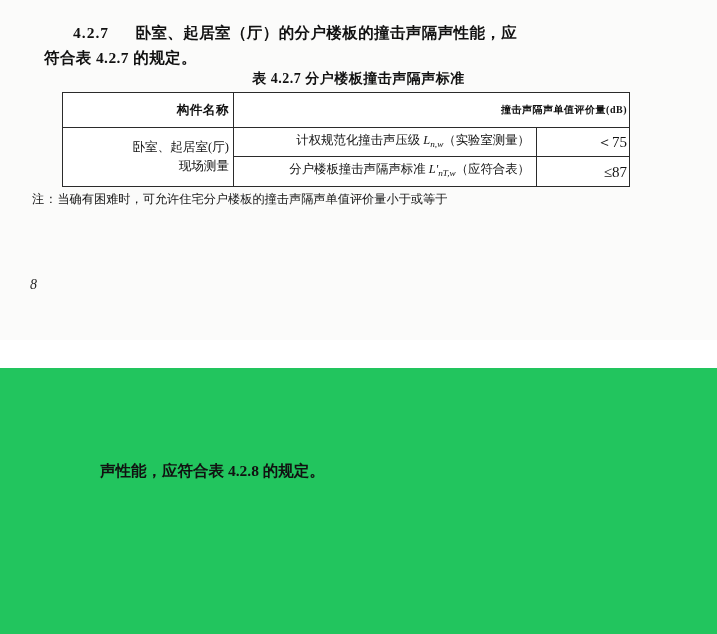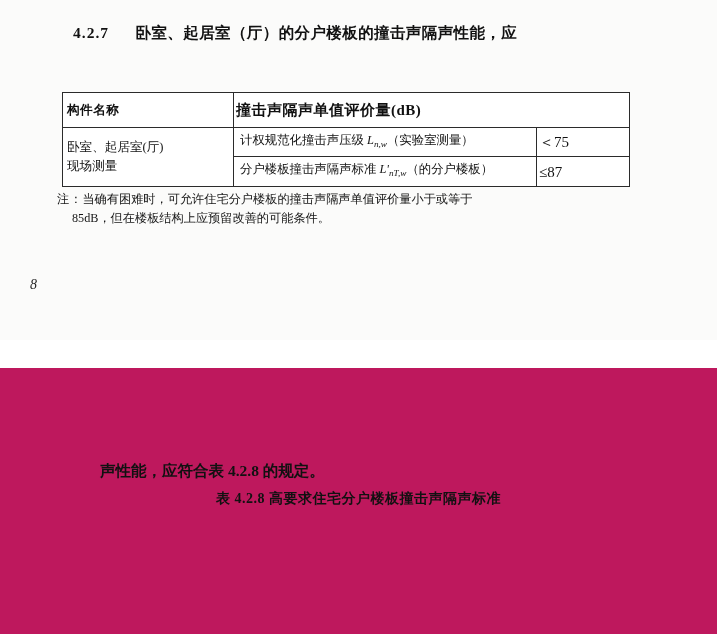--- a/index.html
+++ b/index.html
@@ -34,21 +34,21 @@
     left: 0; top: 340px;
     width: 717px;
     height: 28px;
     background: #ffffff;
   }
   .page-bottom {
     position: absolute;
     left: 0; top: 368px;
     width: 717px;
     height: 266px;
-    background: #be185d;
+    background: #22c55e;
   }
 
   
   .clause {
     position: absolute;
     font-size: 15.5px;
     line-height: 29px;
     font-weight: bold;
     letter-spacing: 0.4px;
     color: #111;
@@ -93,28 +93,28 @@
   
   table.doc-table {
     position: absolute;
     border-collapse: collapse;
     background: #fff;
   }
   table.doc-table td {
     border: 1px solid #2b2b2b;
     font-size: 13px;
     color: #111;
-    text-align: left;
+    text-align: right;
     vertical-align: middle;
     padding: 4px 2px;
     line-height: 18px;
   }
   table.doc-table td.hdr {
     font-weight: bold;
-    font-size: 15px;
+    font-size: 10px;
     letter-spacing: 0.5px;
     height: 26px;
   }
   table.doc-table td.namecell {
     width: 162px;
     font-size: 12.6px;
     line-height: 19px;
     padding: 3px 4px;
   }
   table.doc-table td.desc {
@@ -138,60 +138,60 @@
 
 <div class="page">
 
   <div class="page-top">
 
     <div class="clause" style="left:62px; top:18px; width:600px;margin-left:11px;">
       <span class="num">4.2.7</span>
       <span style="display:inline-block;width:18px;"></span>
       <span class="body">卧室、起居室（厅）的分户楼板的撞击声隔声性能，应</span>
     </div>
+    <div class="clause" style="left:44px; top:43px; width:600px;">
+      <span class="body">符合表 4.2.7 的规定。</span>
+    </div>
 
+    <div class="table-caption" style="left:0; top:70px;">表 4.2.7   分户楼板撞击声隔声标准</div>
 
     <table class="doc-table" id="table-427">
       <tbody>
           <tr>
         <td class="hdr namecell">构件名称</td>
         <td class="hdr" colspan="2">撞击声隔声单值评价量(dB)</td>
       </tr>
       <tr>
         <td class="namecell" rowspan="2">
           <div>卧室、起居室(厅)</div>
           <div>现场测量</div>
         </td>
         <td class="desc">
           <span>计权规范化撞击声压级 </span><span class="ital">L</span><span class="sub ital">n,w</span><span>（实验室测量）</span>
         </td>
         <td class="val">＜75</td>
       </tr>
       <tr>
         <td class="desc">
-          <span>分户楼板撞击声隔声标准 </span><span class="ital">L'</span><span class="sub ital">nT,w</span><span>（的分户楼板）</span>
+          <span>分户楼板撞击声隔声标准 </span><span class="ital">L'</span><span class="sub ital">nT,w</span><span>（应符合表）</span>
         </td>
         <td class="val">≤87</td>
       </tr>
     </tbody>
       </table>
 
-    <div class="note" style="left:57px; top:190px; width:620px;">
+    <div class="note" style="left:32px; top:190px; width:620px;">
       <span class="lbl">注：</span><span>当确有困难时，可允许住宅分户楼板的撞击声隔声单值评价量小于或等于</span>
-    </div>
-    <div class="note" style="left:72px; top:209px; width:620px;">
-      <span>85dB，但在楼板结构上应预留改善的可能条件。</span>
     </div>
 
 
     <div class="stray" style="left:30px; top:277px;">8</div>
   </div>
 
   <div class="page-gap"></div>
 
   <div class="page-bottom">
 
     <div class="para" style="left:100px; top:88px; width:560px;">声性能，应符合表 4.2.8 的规定。</div>
 
-    <div class="table-caption" style="left:0; top:122px;">表 4.2.8   高要求住宅分户楼板撞击声隔声标准</div>
 
   </div>
 </div>
 
 </body></html>

